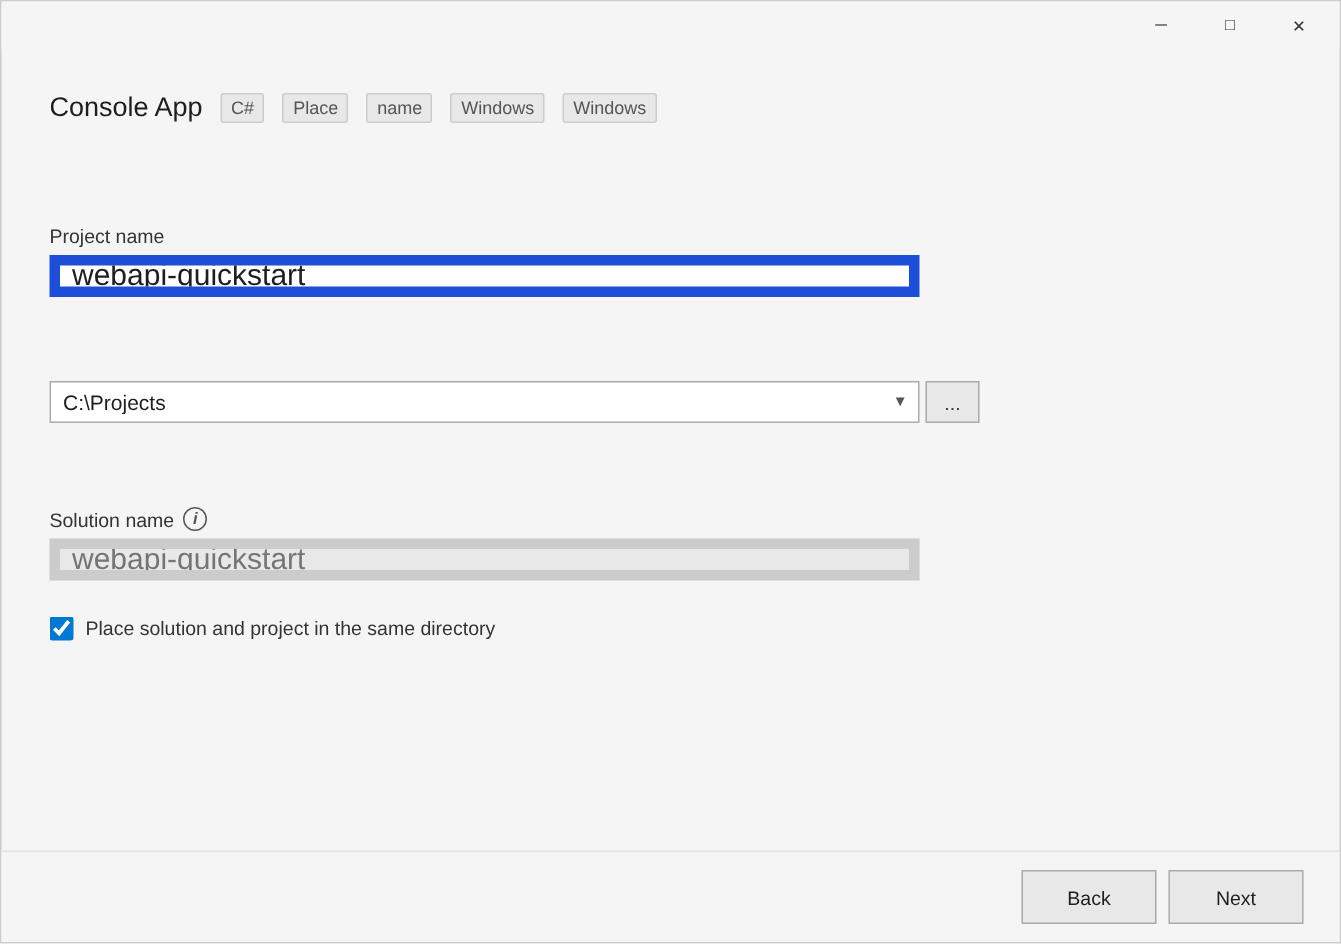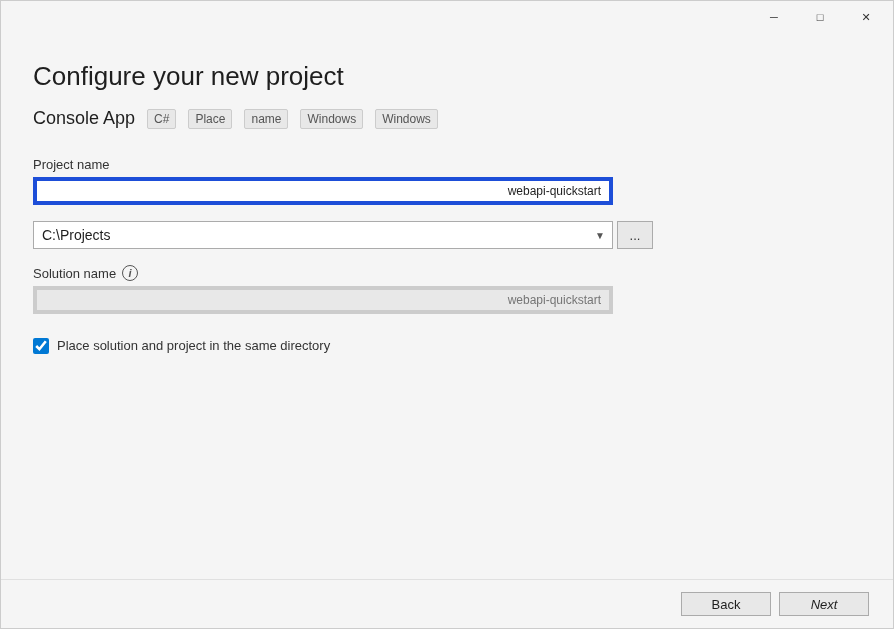--- a/index.html
+++ b/index.html
@@ -86,20 +86,21 @@
       font-size: 12px;
       color: #555;
       padding: 2px 6px;
       border: 1px solid #ccc;
       border-radius: 2px;
       background: #e8e8e8;
     }
 
     .form-group {
       margin-bottom: 16px;
+      margin-top: 40px;
     }
 
     .form-label {
       display: block;
       font-size: 13px;
       color: #333;
       margin-bottom: 5px;
     }
 
     .form-label-row {
@@ -121,27 +122,26 @@
       align-items: center;
       justify-content: center;
       cursor: default;
       font-style: italic;
       font-weight: bold;
     }
 
     .text-input {
       width: 580px;
       height: 28px;
-      border: 4px solid #1d4ed8;
+      border: 7px solid #1d4ed8;
       background: white;
       padding: 4px 8px;
-      font-size: 12px;
+      font-size: 20px;
       color: #1e1e1e;
       outline: none;
-      text-align: right;
     }
 
     .text-input.disabled {
       background: #e8e8e8;
       border-color: #cccccc;
       color: #888;
     }
 
     .location-row {
       display: flex;
@@ -217,48 +217,46 @@
       align-items: center;
       gap: 8px;
       padding: 12px 24px;
       background: #f5f5f5;
       border-top: 1px solid #e0e0e0;
       flex-shrink: 0;
     }
 
     .footer-btn {
       width: 90px;
-      height: 24px;
+      height: 36px;
       border: 1px solid #ababab;
       background: #e8e8e8;
       cursor: pointer;
       font-size: 13px;
       color: #1e1e1e;
     }
 
     .footer-btn.primary {
       background: #e8e8e8;
       border-color: #ababab;
-      font-style: italic;
     }
   </style>
 </head>
 <body>
 
 <div class="window">
   <div class="title-bar">
     <div class="title-bar-controls">
       <button class="title-bar-btn">─</button>
       <button class="title-bar-btn">□</button>
       <button class="title-bar-btn close">✕</button>
     </div>
   </div>
 
   <div class="content">
-    <h1 class="page-title">Configure your new project</h1>
 
     <div class="app-type-row">
       <span class="app-type-name">Console App</span>
       <span class="tag">C#</span>
       <span class="tag">Place</span>
       <span class="tag">name</span>
       <span class="tag">Windows</span>
       <span class="tag">Windows</span>
     </div>
 

